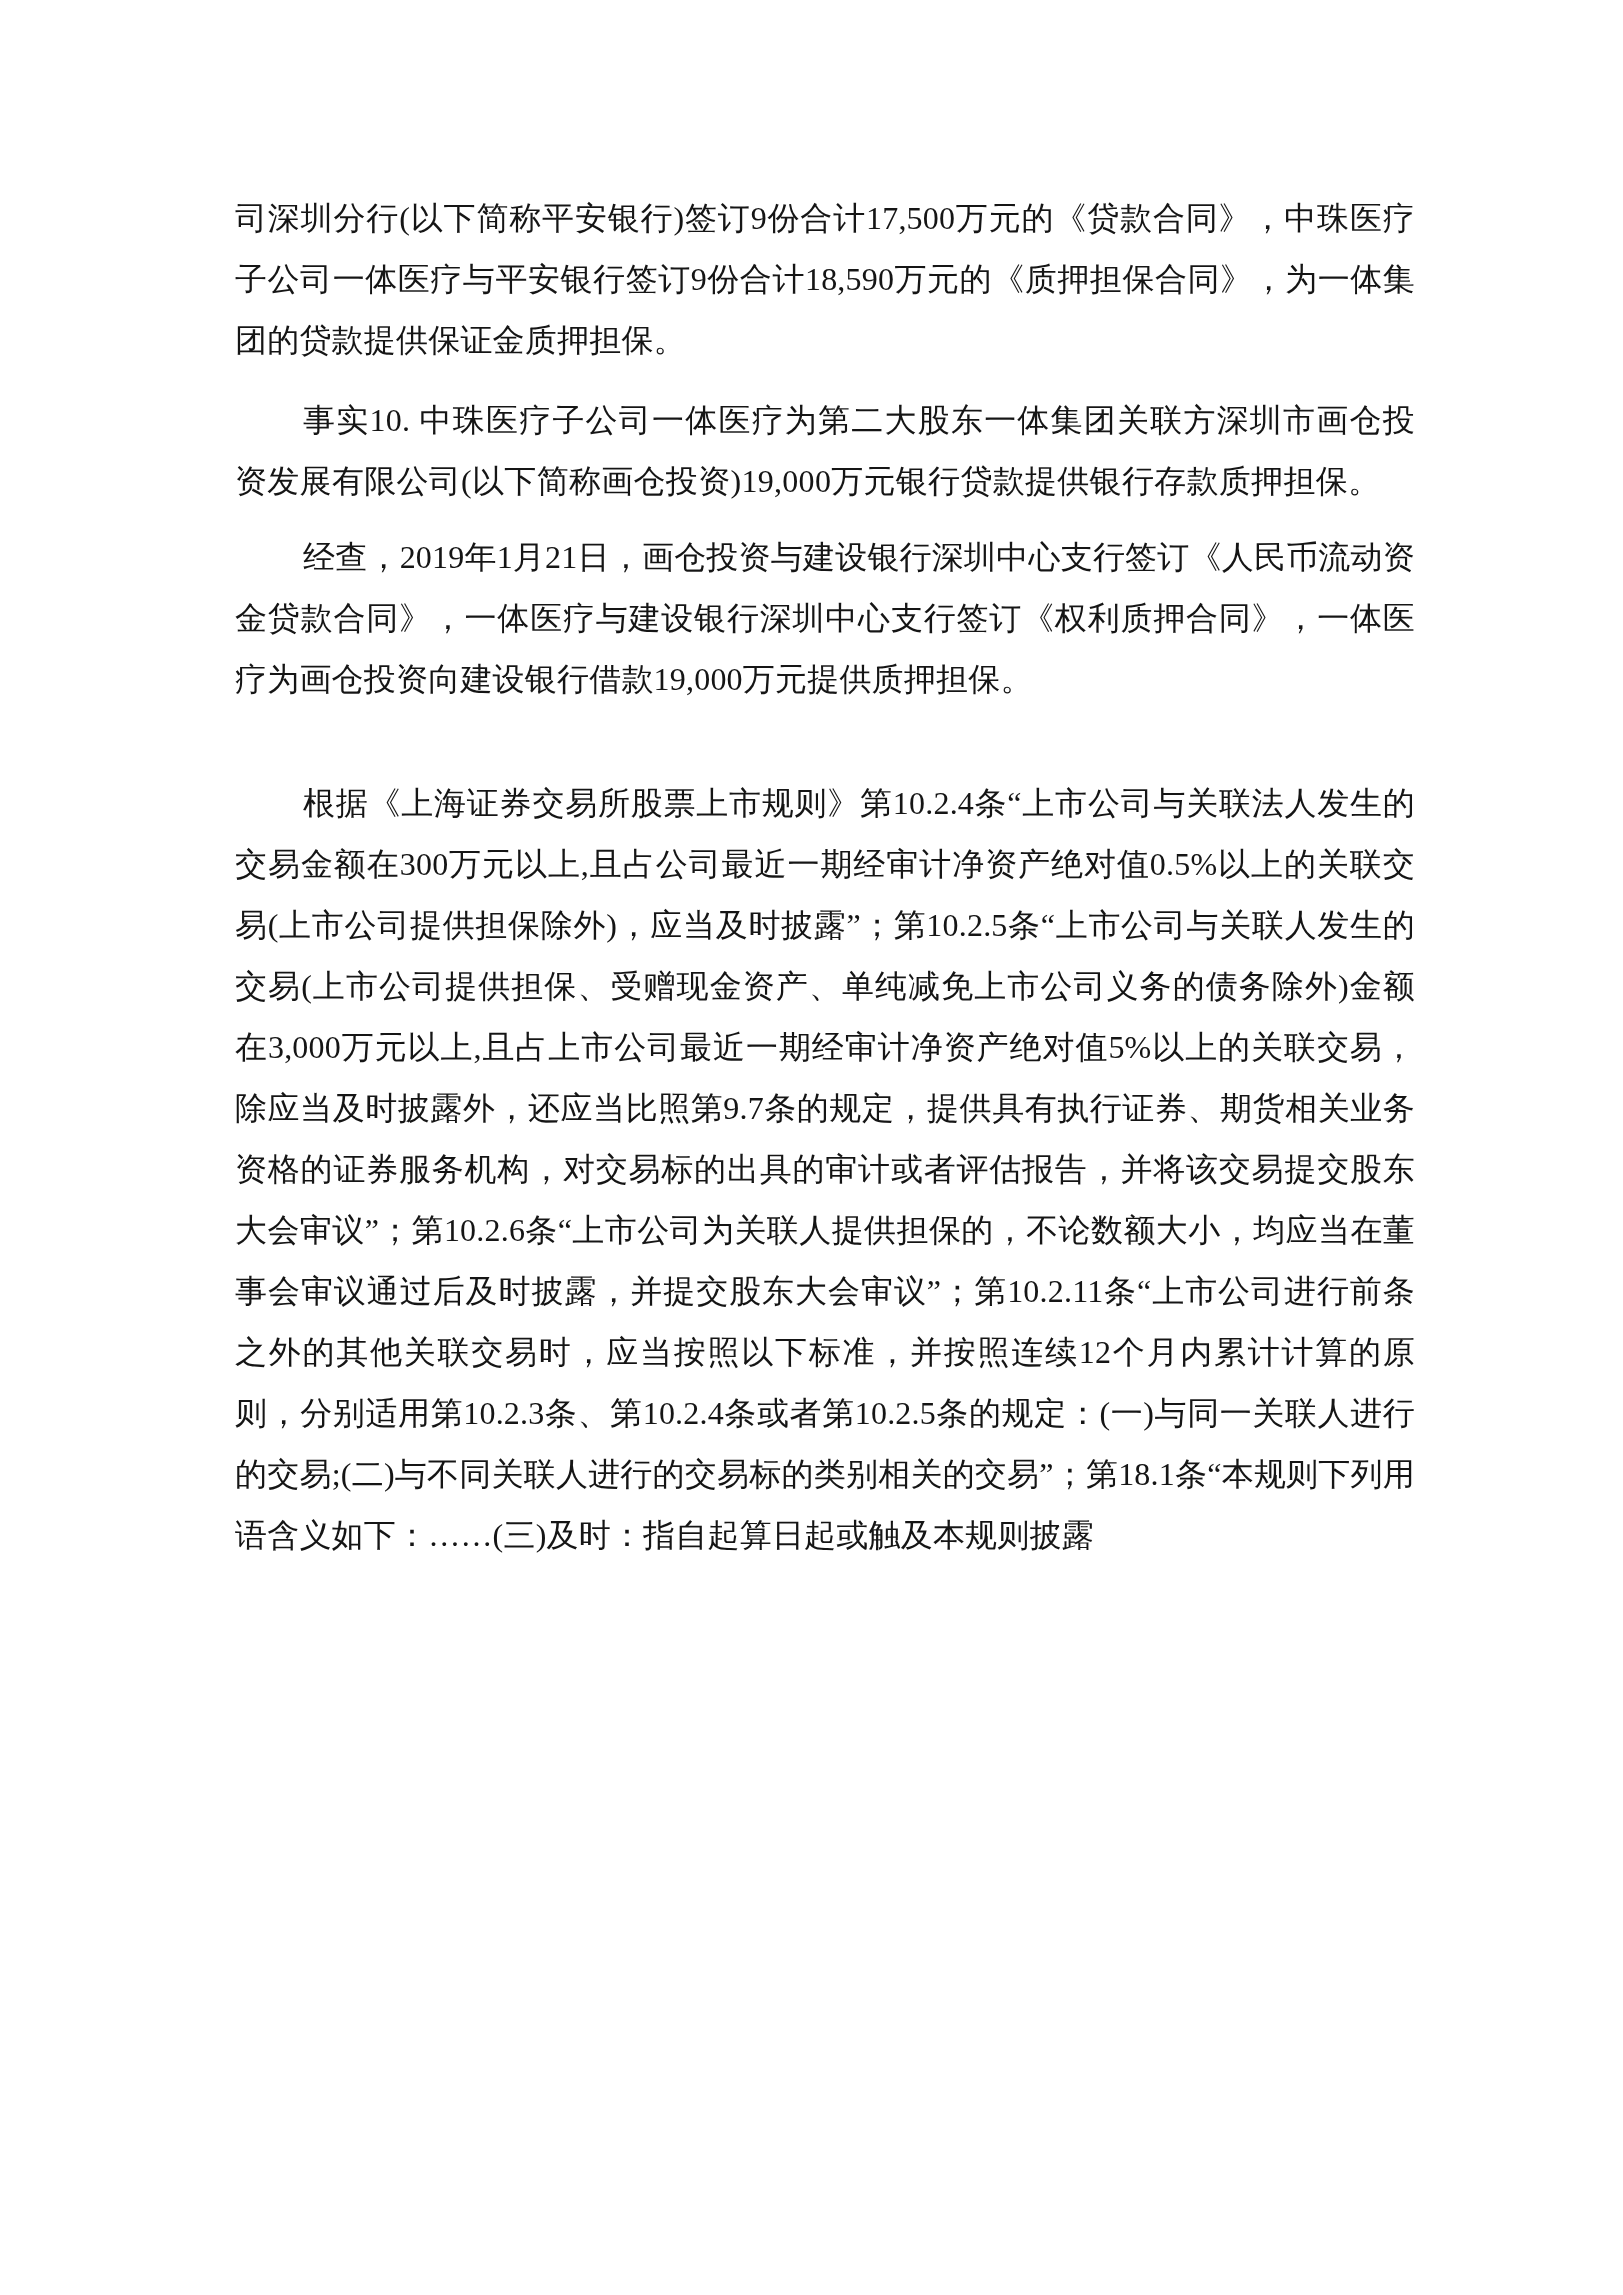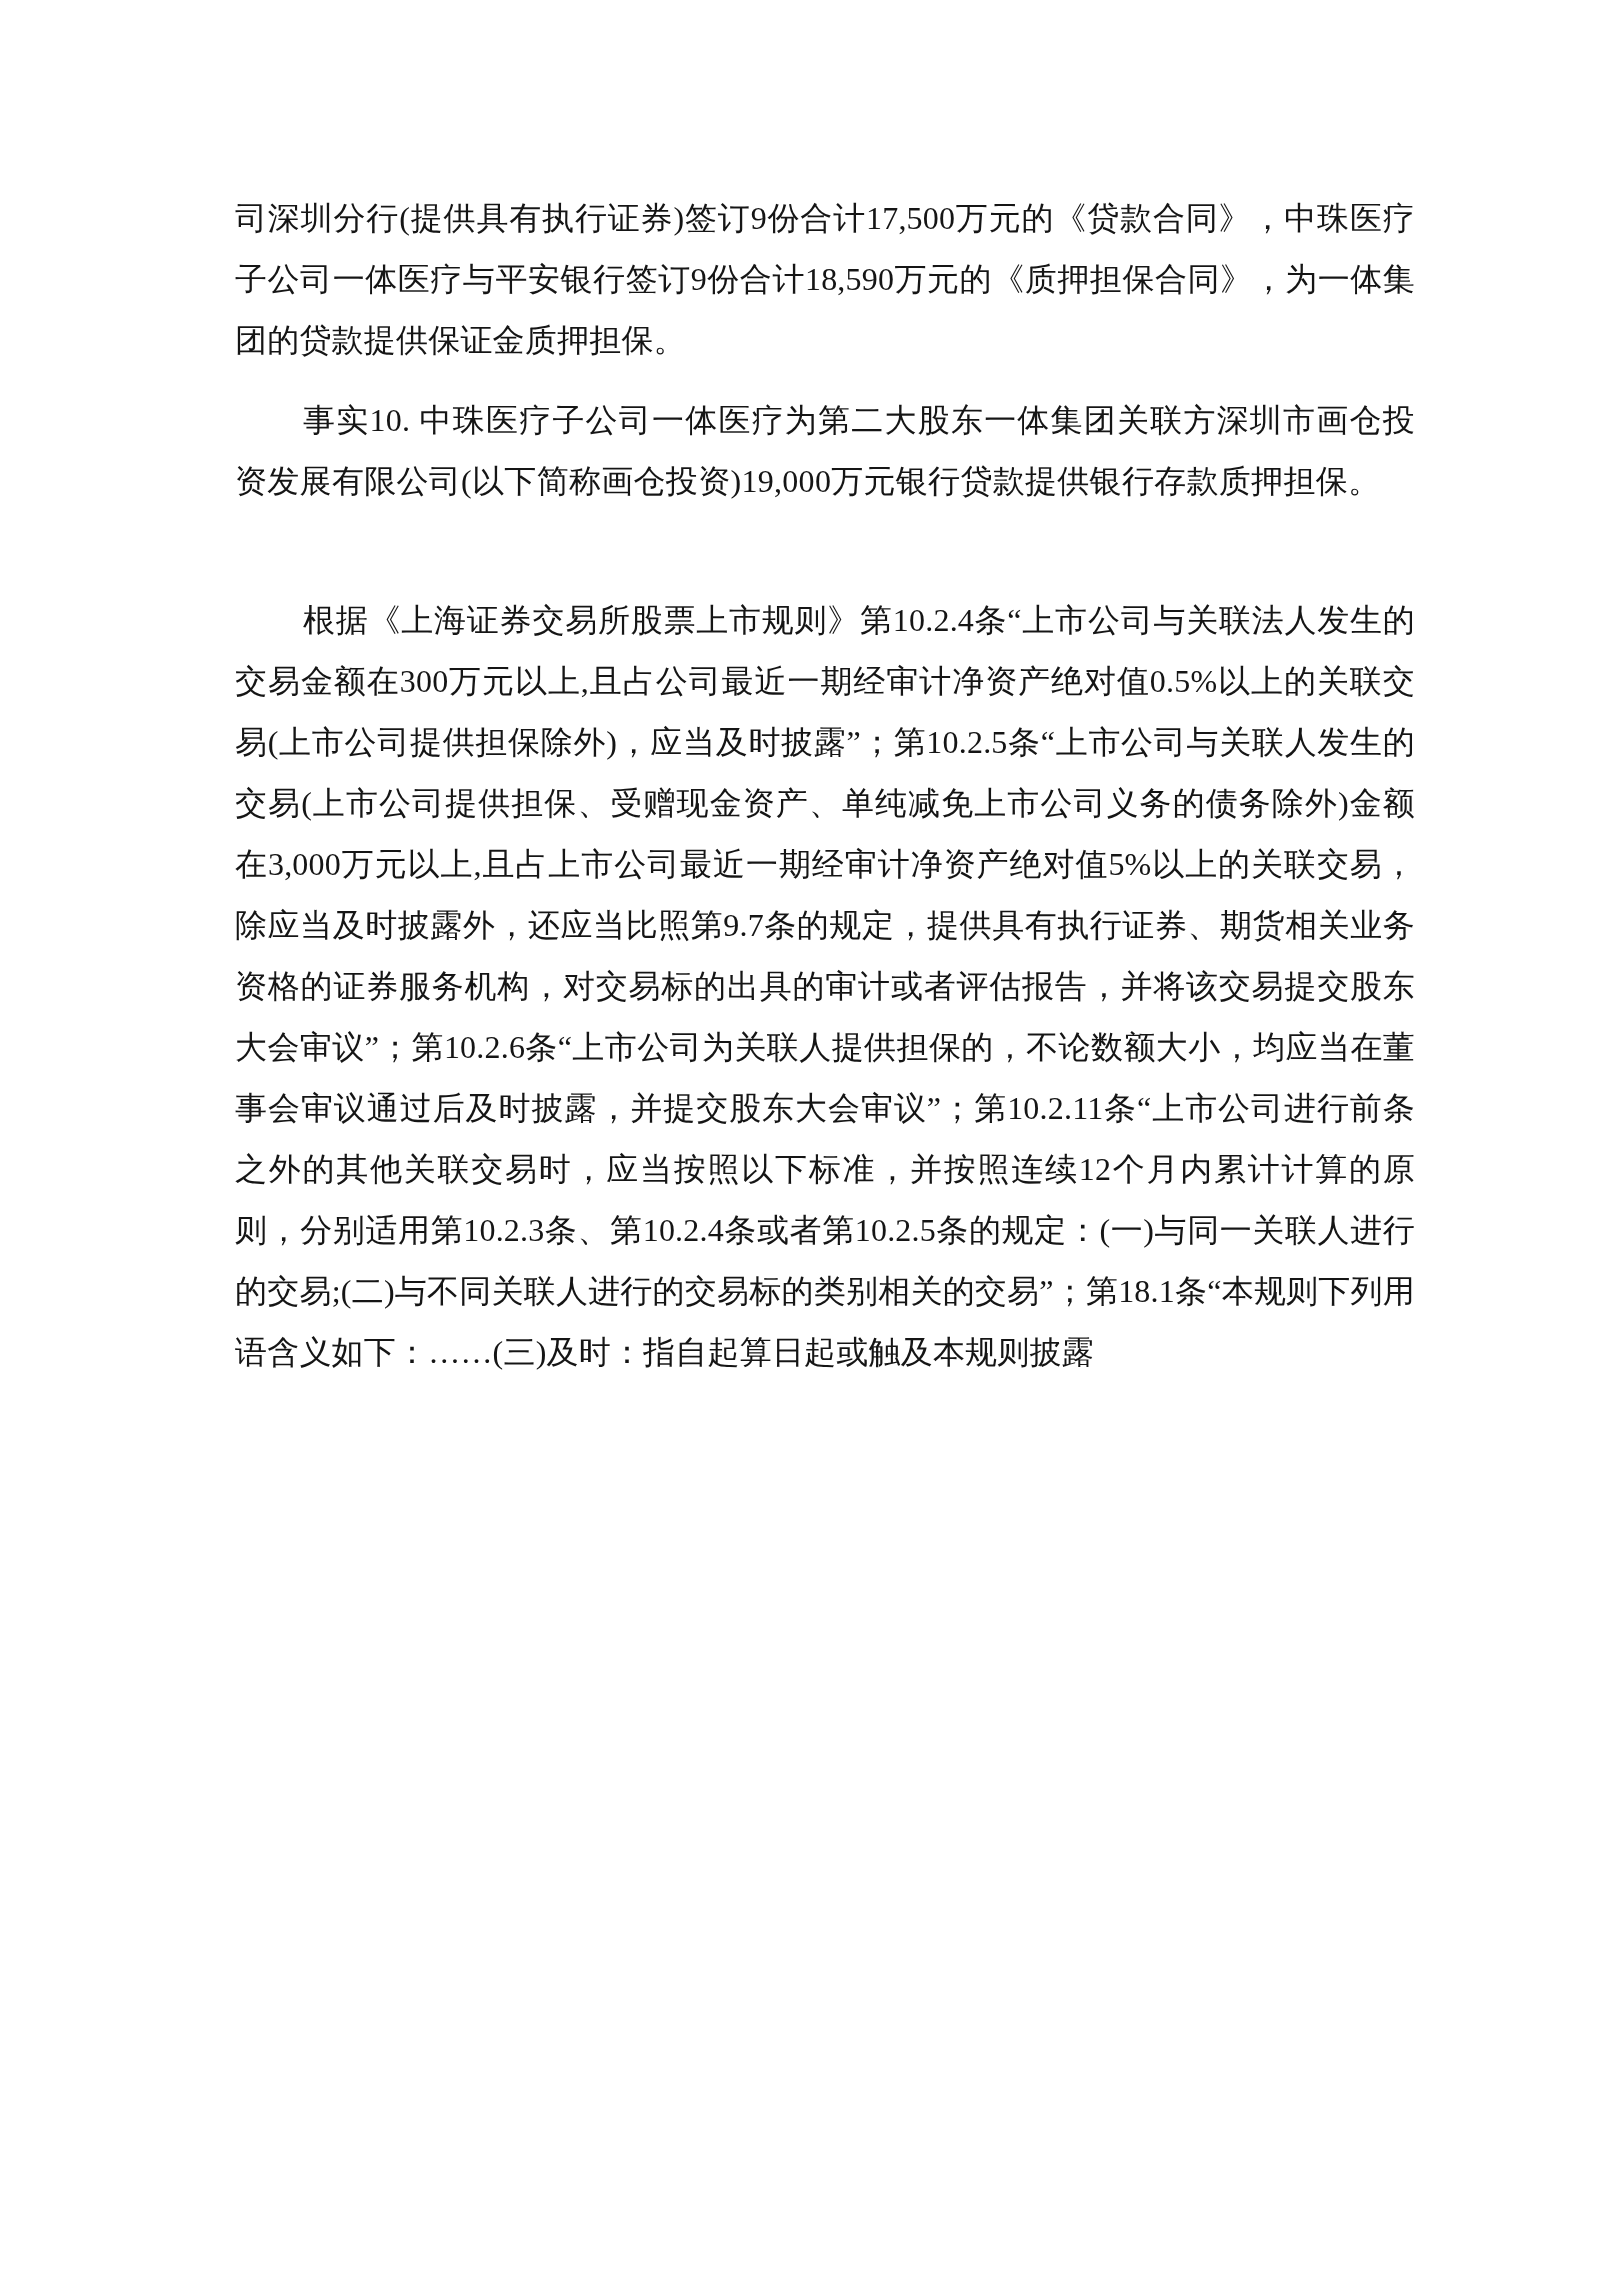--- a/index.html
+++ b/index.html
@@ -47,28 +47,29 @@
   }
   .gap-sm { height: 15px; }
   .gap-md { height: 18.6px; }
 </style>
 </head>
 <body>
 
 <div class="page">
   <div class="content">
 
-    <p class="cont-para">司深圳分行(提供具有执行证券)签订9份合计17,500万元的《贷款合同》，中珠医疗子公司一体医疗与平安银行签订9份合计18,590万元的《质押担保合同》，为一体集团的贷款提供保证金质押担保。</p>
+    <p class="cont-para">司深圳分行(以下简称平安银行)签订9份合计17,500万元的《贷款合同》，中珠医疗子公司一体医疗与平安银行签订9份合计18,590万元的《质押担保合同》，为一体集团的贷款提供保证金质押担保。</p>
 
     <div class="gap-md"></div>
 
     <p class="fact-heading">事实10. 中珠医疗子公司一体医疗为第二大股东一体集团关联方深圳市画仓投资发展有限公司(以下简称画仓投资)19,000万元银行贷款提供银行存款质押担保。</p>
 
     <div class="gap-sm"></div>
 
+    <p class="body-para">经查，2019年1月21日，画仓投资与建设银行深圳中心支行签订《人民币流动资金贷款合同》，一体医疗与建设银行深圳中心支行签订《权利质押合同》，一体医疗为画仓投资向建设银行借款19,000万元提供质押担保。</p>
 
     <div class="gap-md"></div>
 
 
     <div class="gap-sm"></div>
 
 
     <div class="gap-sm"></div>
 
 

